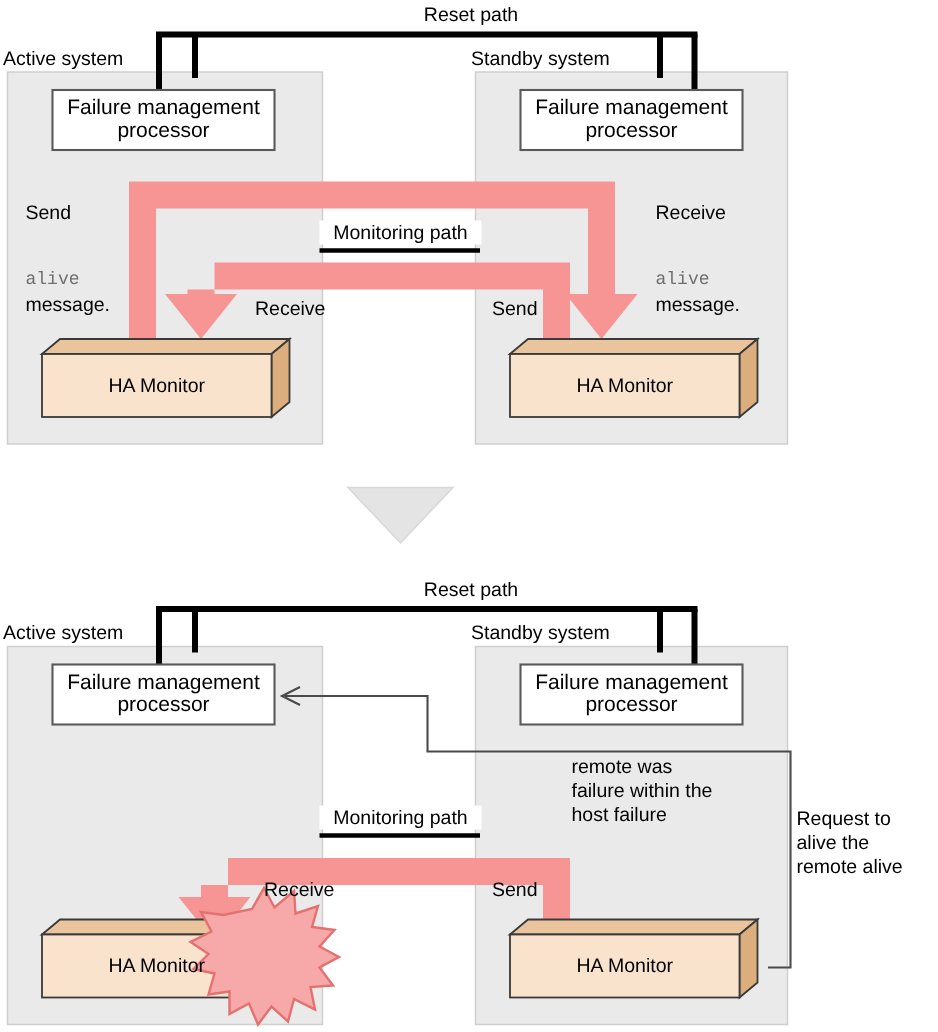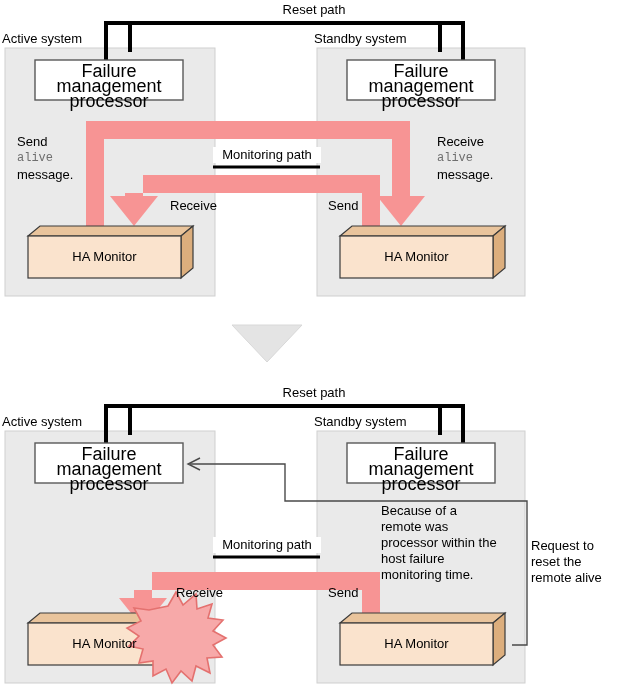--- a/index.html
+++ b/index.html
@@ -29,24 +29,25 @@
     position: absolute;
     font-size: 13px;
     line-height: 16px;
     color: #000;
     white-space: pre;
   }
   .mono {
     font-family: "Liberation Mono", "DejaVu Sans Mono", monospace;
     font-size: 12px;
     color: #6f6f6f;
+    margin-top: 28px;
   }
   .boxlabel {
     position: absolute;
-    font-size: 18px;
+    font-size: 14px;
     line-height: 15px;
     text-align: center;
     white-space: pre-line;
   }
 </style>
 </head>
 <body>
 
 <div id="stage">
 
@@ -212,30 +213,28 @@
 
   <div class="txt" style="left:314px; top:414px;">Standby system</div>
 
   <div class="boxlabel" style="left:35px; top:447px; width:148px;">Failure management
 processor</div>
 
   <div class="boxlabel" style="left:347px; top:447px; width:148px;">Failure management
 processor</div>
 
   <div style="position:absolute; left:381px; top:503px; width:145px;">
-    <div class="txt" style="position:static;">Because of a</div>
     <div class="txt" style="position:static;">remote was</div>
-    <div class="txt" style="position:static;">processor within the</div>
+    <div class="txt" style="position:static;">failure within the</div>
     <div class="txt" style="position:static;">host failure</div>
-    <div class="txt" style="position:static;">monitoring time.</div>
   </div>
 
   <div style="position:absolute; left:531px; top:522px; width:94px;margin-top:16px;">
     <div class="txt" style="position:static;">Request to</div>
-    <div class="txt" style="position:static;">reset the</div>
+    <div class="txt" style="position:static;">alive the</div>
     <div class="txt" style="position:static;">remote alive</div>
   </div>
 
   <div class="txt" style="left:213px; top:537px; width:108px; text-align:center; background:#fff;">Monitoring path</div>
 
   <div class="txt" style="left:176px; top:585px;">Receive</div>
 
   <div class="txt" style="left:328px; top:585px;">Send</div>
 
   <div class="txt" style="left:28px; top:636px; width:153px; text-align:center;">HA Monitor</div>

